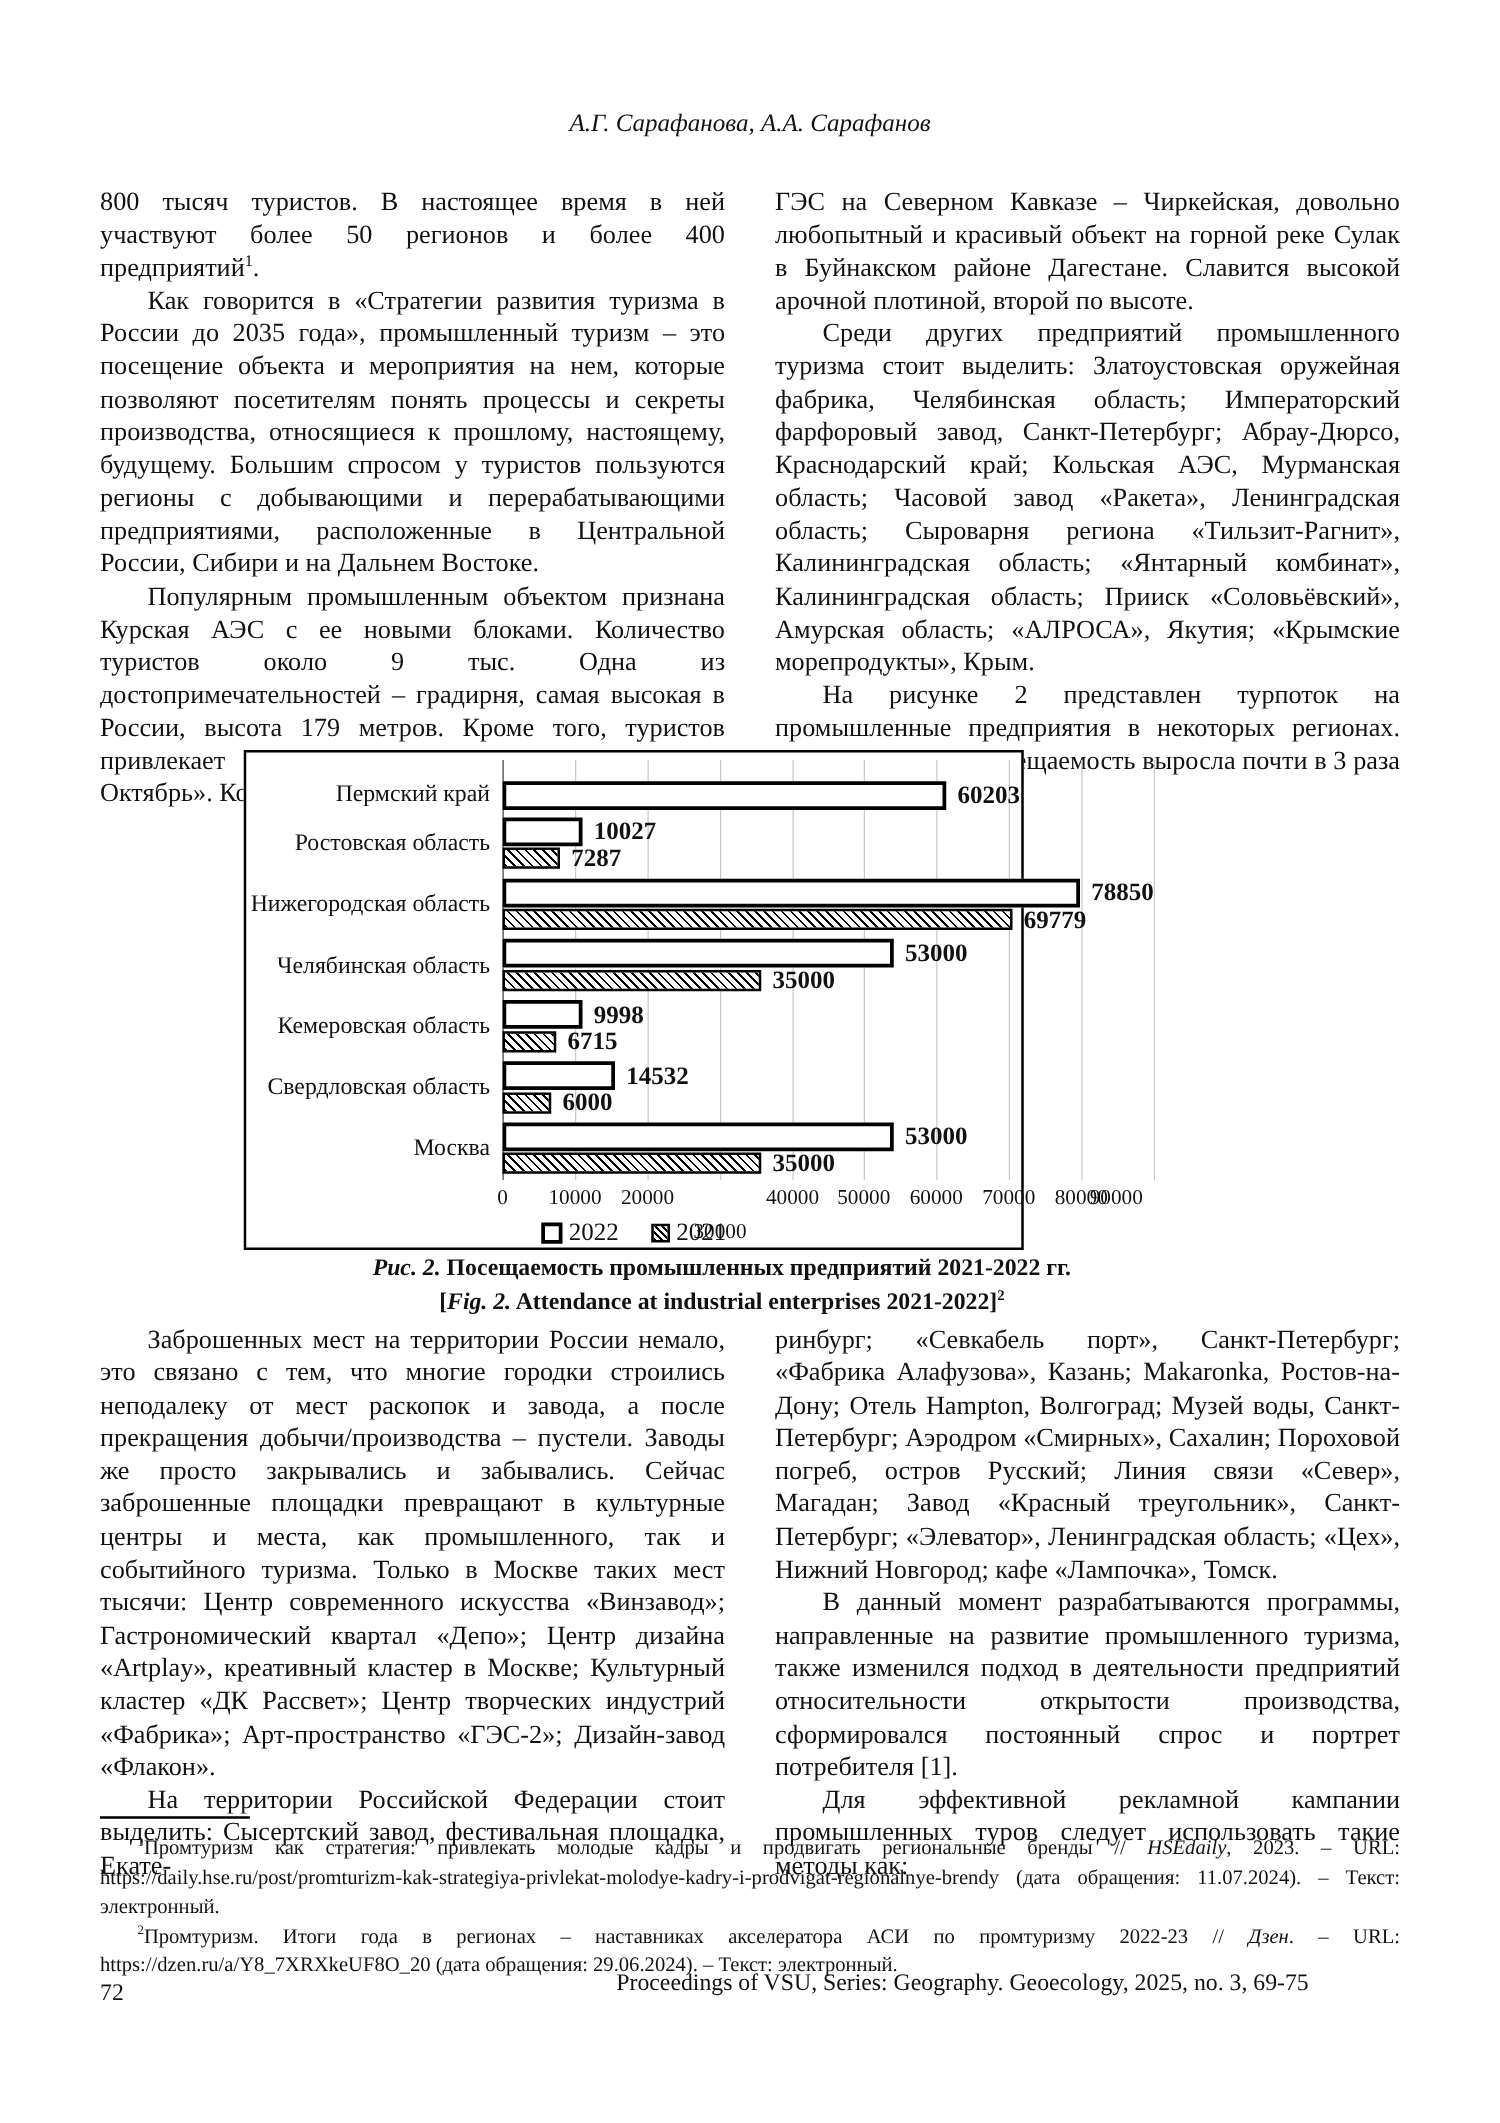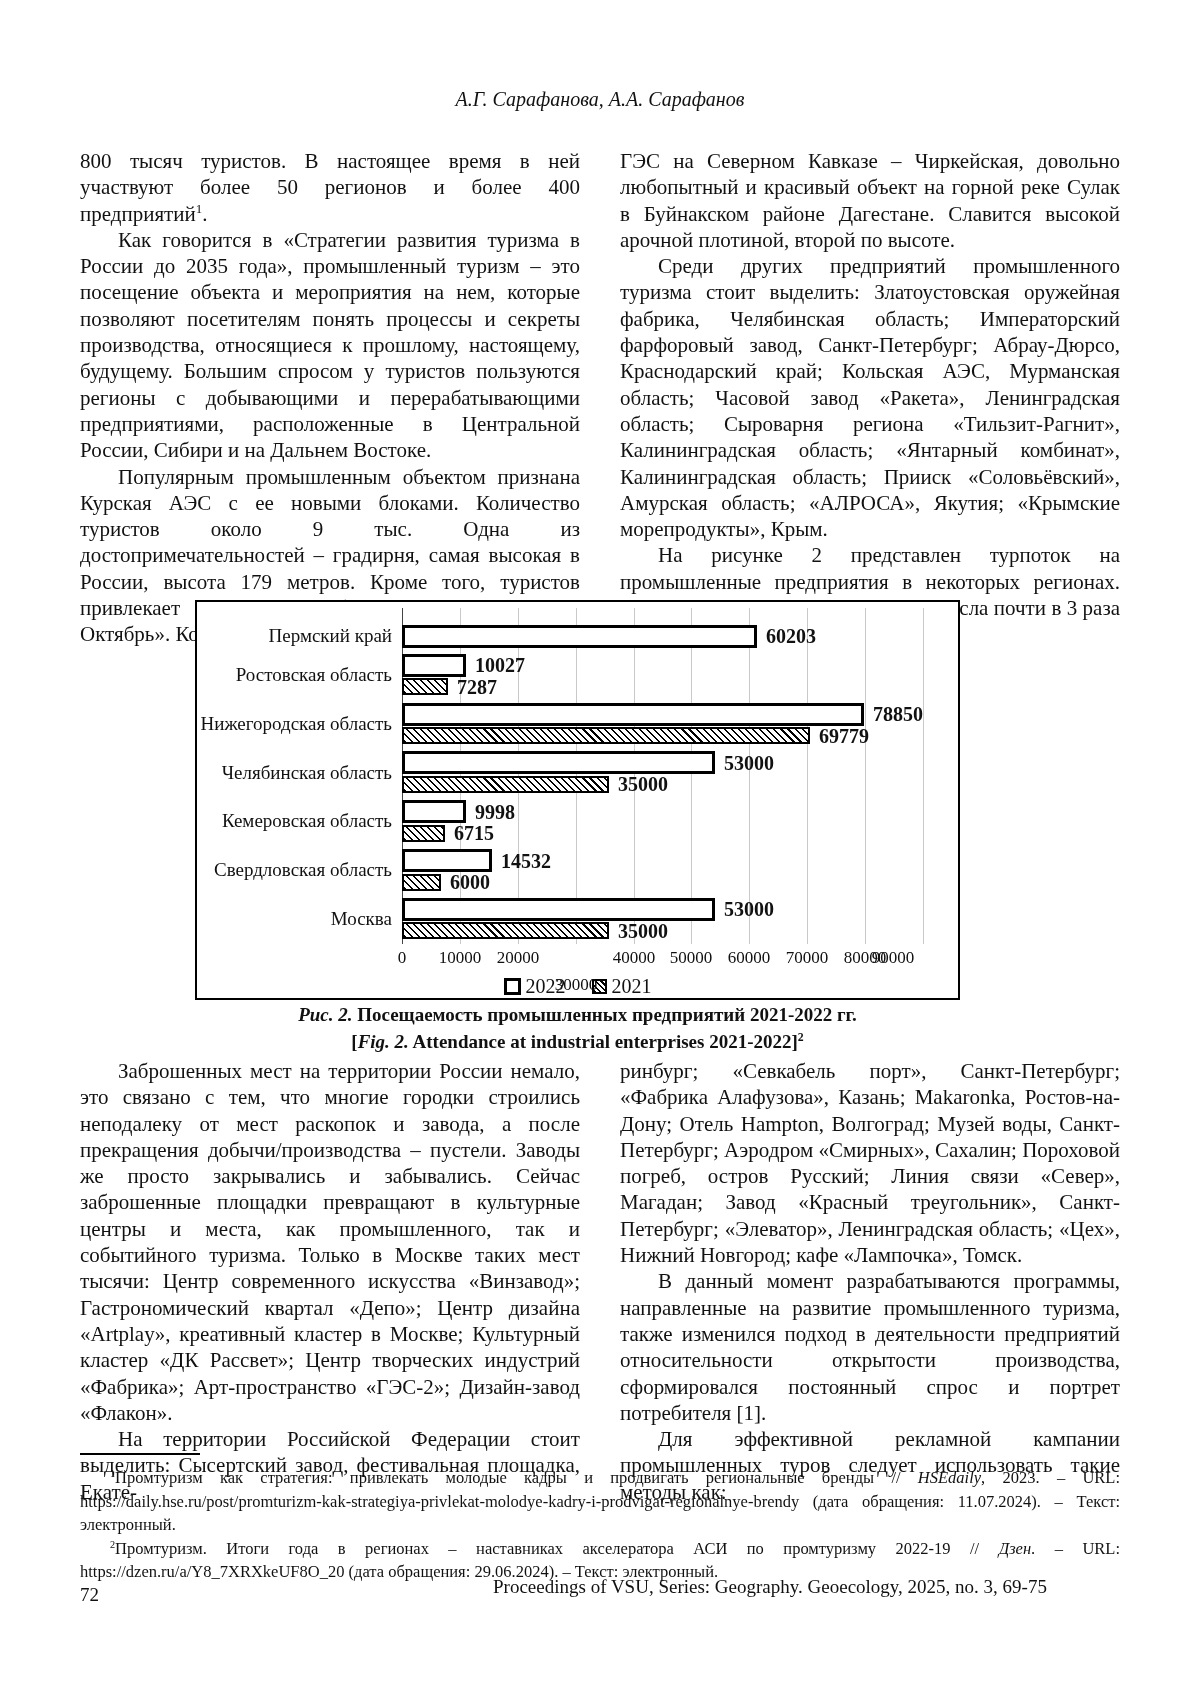--- a/index.html
+++ b/index.html
@@ -10,21 +10,21 @@
   .cols{position:absolute;left:80px;width:1040px;display:flex;gap:40px;}
   .cols-top{top:148px;}
   .cols-bottom{top:1058px;}
   .col{width:500px;font-size:21px;line-height:26.3px;text-align:justify;}
   .para{margin:0;}
   .para.indent{text-indent:38px;}
   .it{font-style:italic;}
   sup{font-size:0.62em;line-height:0;}
 
   
-  .chart-frame{position:absolute;left:195px;top:600px;width:765px;height:400px;
+  .chart-frame{position:absolute;left:195px;top:600px;width:624px;height:400px;
                border:2px solid #000;box-sizing:border-box;background:#fff;}
   .plot{position:relative;height:322px;margin-top:20px;}
   .gridlayer{position:absolute;left:205px;top:-14px;bottom:0;width:521px;}
   .gridline{position:absolute;top:0;bottom:0;width:1px;background:#c9c9c9;}
   .gridline.zero{background:#444;}
   .rows{position:relative;height:100%;display:flex;flex-direction:column;
         justify-content:space-around;}
   .crow{display:flex;align-items:center;}
   .cat{width:195px;text-align:right;padding-right:10px;font-size:19px;
        line-height:1.1;flex:none;}
@@ -216,19 +216,19 @@
     <div class="col">
         <p class="para"><span>ринбург; «Севкабель порт», Санкт-Петербург; «Фабрика Алафузова», Казань; Makaronka, Ростов-на-Дону; Отель Hampton, Волгоград; Музей воды, Санкт-Петербург; Аэродром «Смирных», Сахалин; Пороховой погреб, остров Русский; Линия связи «Север», Магадан; Завод «Красный треугольник», Санкт-Петербург; «Элеватор», Ленинградская область; «Цех», Нижний Новгород; кафе «Лампочка», Томск.</span></p>
         <p class="para indent"><span>В данный момент разрабатываются программы, направленные на развитие промышленного туризма, также изменился подход в деятельности предприятий относительности открытости производства, сформировался постоянный спрос и портрет потребителя [1].</span></p>
         <p class="para indent"><span>Для эффективной рекламной кампании промышленных туров следует использовать такие методы как:</span></p>
       </div>
   </div>
 
   <div class="footnote-rule"></div>
   <div class="footnotes" id="footnotes">
       <p><sup>1</sup><span>Промтуризм как стратегия: привлекать молодые кадры и продвигать региональные бренды // </span><span class="it">HSEdaily</span><span>, 2023. – URL: https://daily.hse.ru/post/promturizm-kak-strategiya-privlekat-molodye-kadry-i-prodvigat-regionalnye-brendy (дата обращения: 11.07.2024). – Текст: электронный.</span></p>
-      <p><sup>2</sup><span>Промтуризм. Итоги года в регионах – наставниках акселератора АСИ по промтуризму 2022-19 // </span><span class="it">Дзен</span><span>. – URL: https://dzen.ru/a/Y8_7XRXkeUF8O_20 (дата обращения: 29.06.2024). – Текст: электронный.</span></p>
+      <p><sup>2</sup><span>Промтуризм. Итоги года в регионах – наставниках акселератора АСИ по промтуризму 2022-23 // </span><span class="it">Дзен</span><span>. – URL: https://dzen.ru/a/Y8_7XRXkeUF8O_20 (дата обращения: 29.06.2024). – Текст: электронный.</span></p>
     </div>
 
   <div class="page-number">72</div>
   <div class="journal-ref">Proceedings of VSU, Series: Geography. Geoecology, 2025, no. 3, 69-75</div>
 
 </div>
 
 </body></html>

